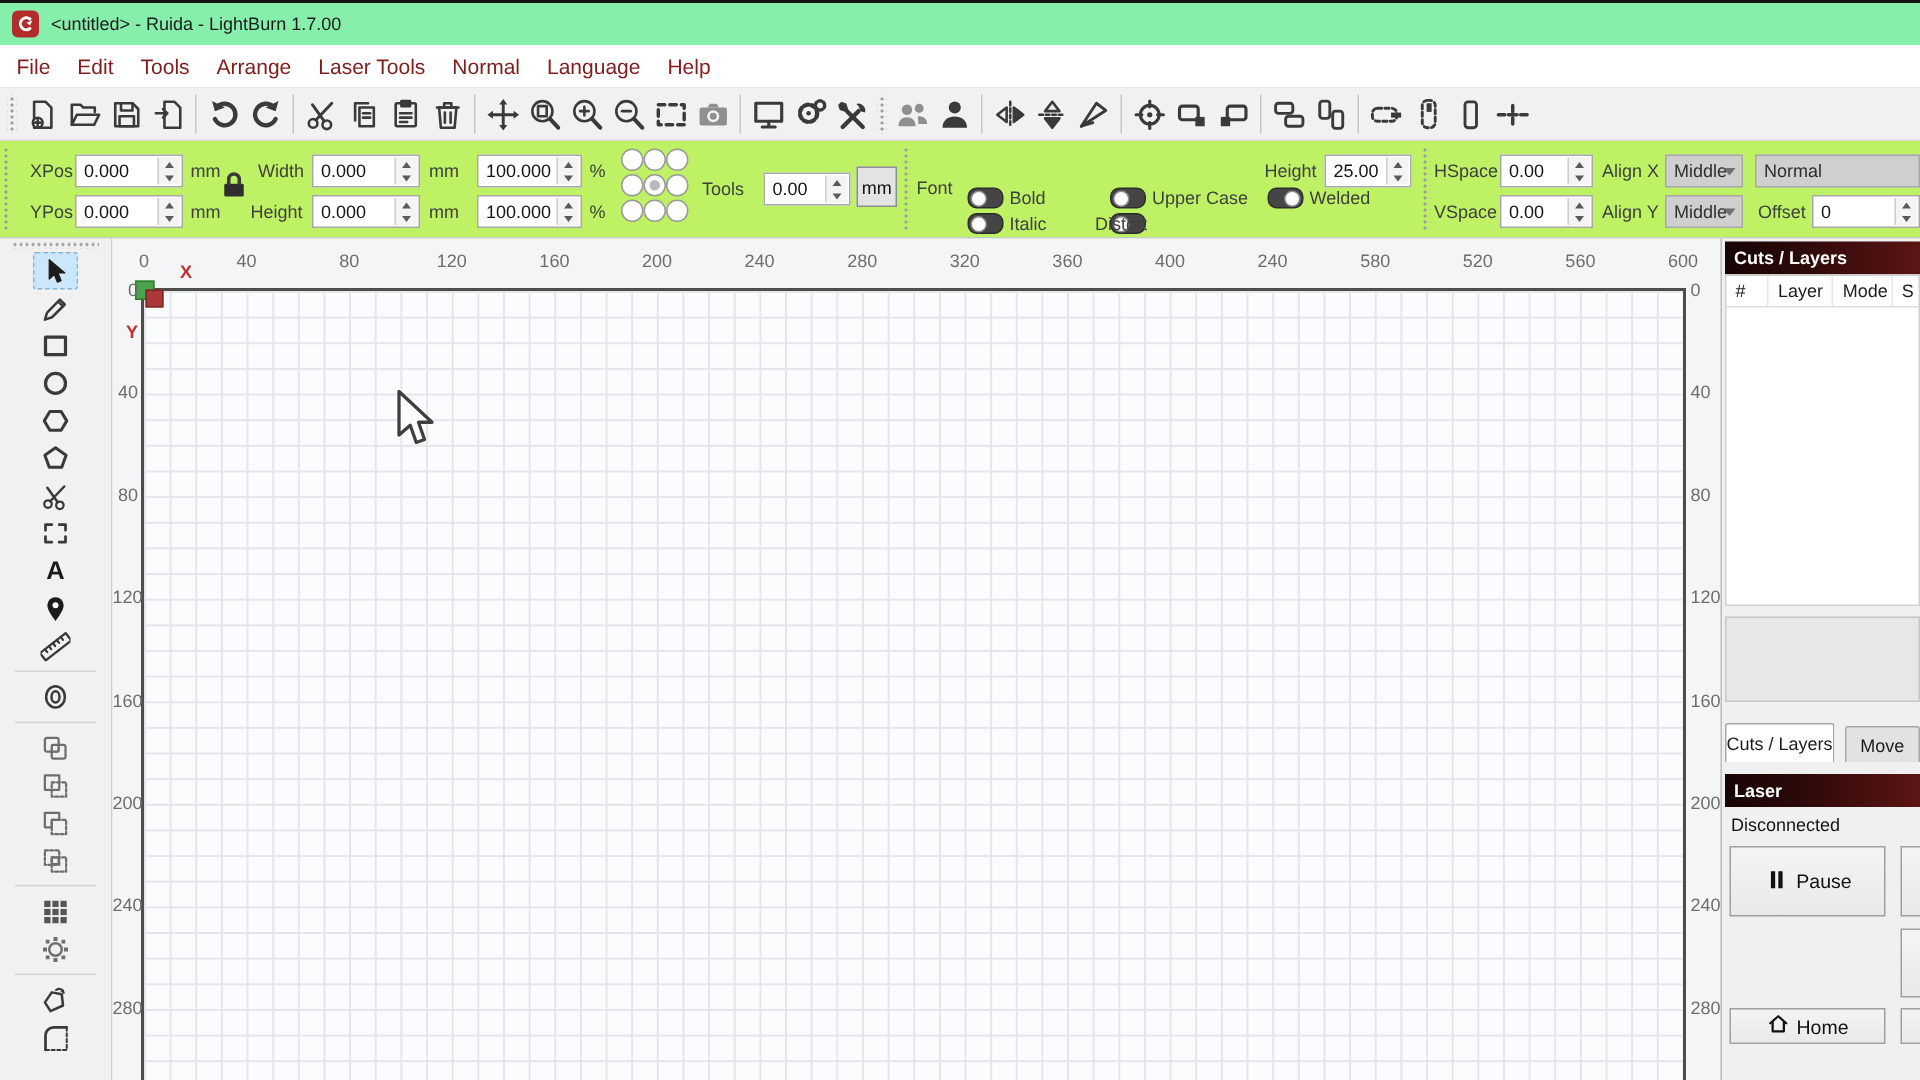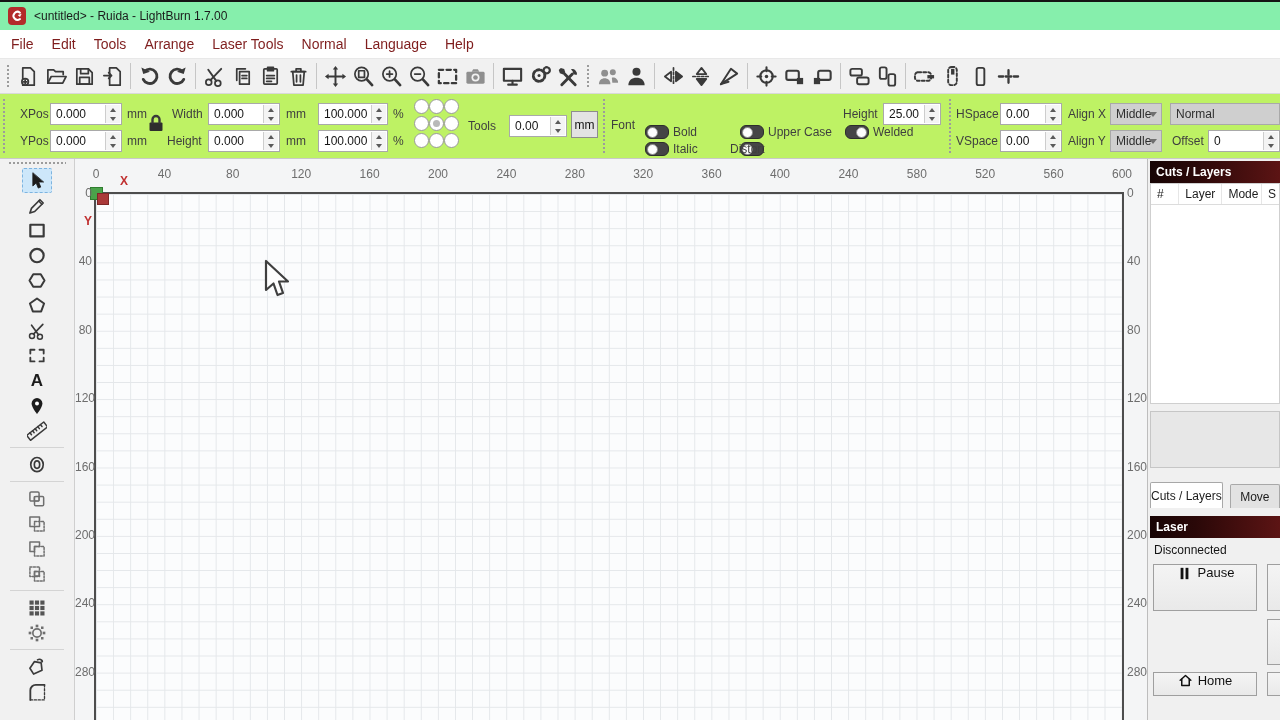--- a/index.html
+++ b/index.html
@@ -66,21 +66,21 @@
   .cuts-col{font-size:12px;color:#1c1c1c;padding-left:6px;border-right:1px solid #e6e6e6;height:20px;line-height:20px;box-sizing:border-box}
   .inset{position:absolute;left:2px;right:0;top:252px;height:57px;background:#e7e7e7;border:1px solid #c6c6c6;box-sizing:border-box}
   .tabs{position:absolute;left:0;right:0;top:322px;height:27px;display:flex;align-items:flex-end}
   .tab{font-size:12px;color:#1c1c1c;height:24px;line-height:24px;text-align:center;border:1px solid #a8a8a8;border-bottom:none;
        border-radius:2px 2px 0 0;box-sizing:border-box;white-space:nowrap;overflow:hidden}
   .tab.active{background:#fff;width:94px;margin-left:2px;height:26px;line-height:26px}
   .tab.inactive{background:#e2e2e2;width:60px;margin-left:7px;padding:0 8px}
   .laser-header{position:absolute;left:2px;right:0;top:357px;height:22px}
   .status{position:absolute;left:6px;top:384px;font-size:12px;color:#141414}
   .lbtn{position:absolute;left:5px;width:104px;background:linear-gradient(#f4f4f4,#e9e9e9);border:1px solid #9f9f9f;
-        display:flex;justify-content:center;font-size:13px;color:#101010;box-sizing:border-box;gap:5px}
+        display:flex;align-items:center;justify-content:center;font-size:13px;color:#101010;box-sizing:border-box;gap:5px}
   .lbtn-partial{position:absolute;left:119px;width:20px;background:linear-gradient(#f4f4f4,#e9e9e9);border:1px solid #9f9f9f;box-sizing:border-box}
 </style>
 </head>
 <body>
 
 <div class="titlebar">
   <div class="logo">
     <svg viewBox="0 0 24 24" width="16" height="16" fill="none">
       <path d="M16.5 7A6 6 0 1 0 16.5 16.5" stroke="#fff" stroke-width="3" stroke-linecap="round"></path>
       <path d="M13 10.5l6-2-2.5 5z" fill="#fff"></path>

